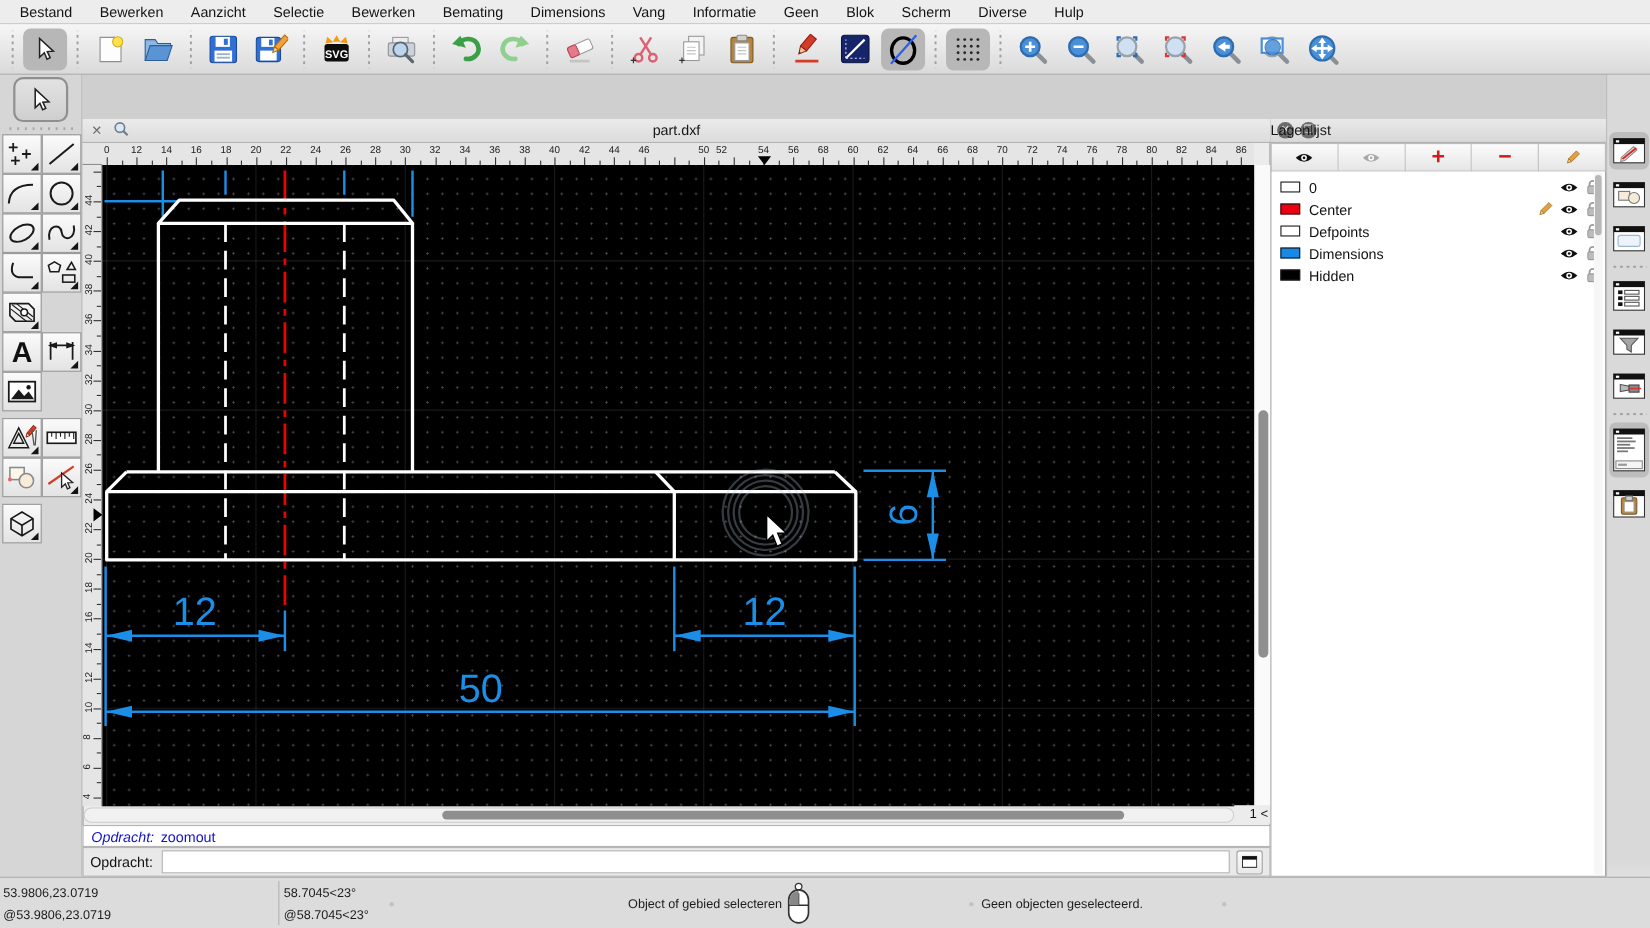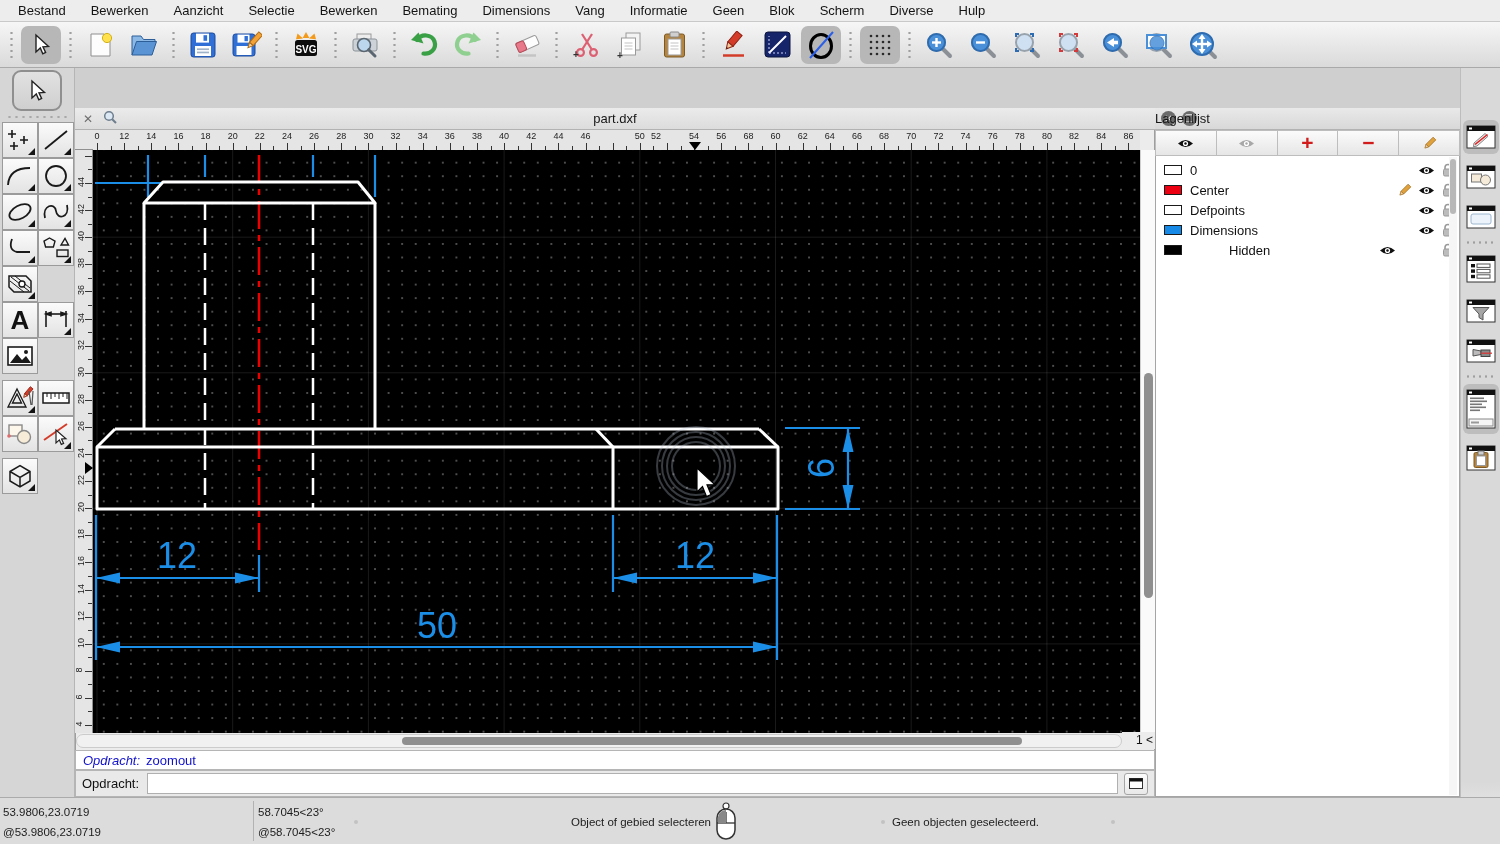--- a/index.html
+++ b/index.html
@@ -913,21 +913,21 @@
           <circle cx="8.5" cy="5.5" r="1.2" fill="#101010"></circle>
         </svg>
       </span>
       <span class="ic">
         <svg width="12" height="14" viewBox="0 0 12 14">
           <path d="M3 6 V4.5 a3 3 0 0 1 6 0 V6" fill="none" stroke="#9a9a9a" stroke-width="1.6"></path>
           <rect x="1.5" y="6" width="9" height="7" rx="1.5" fill="#bcbcbc" stroke="#9a9a9a"></rect>
         </svg>
       </span>
     </div>
-    <div class="lrow" style="top: 84px; gap: 39px;">
+    <div class="lrow" style="top: 84px;">
       <div class="sw" style="background: rgb(0, 0, 0);"></div>
       <span class="nm">Hidden</span>
       <span class="ic">
         <svg width="17" height="11" viewBox="0 0 17 11">
           <path d="M1 5.5 Q8.5 -1.5 16 5.5 Q8.5 12.5 1 5.5 Z" fill="#101010"></path>
           <circle cx="8.5" cy="5.5" r="2.6" fill="#fff"></circle>
           <circle cx="8.5" cy="5.5" r="1.2" fill="#101010"></circle>
         </svg>
       </span>
       <span class="ic">

